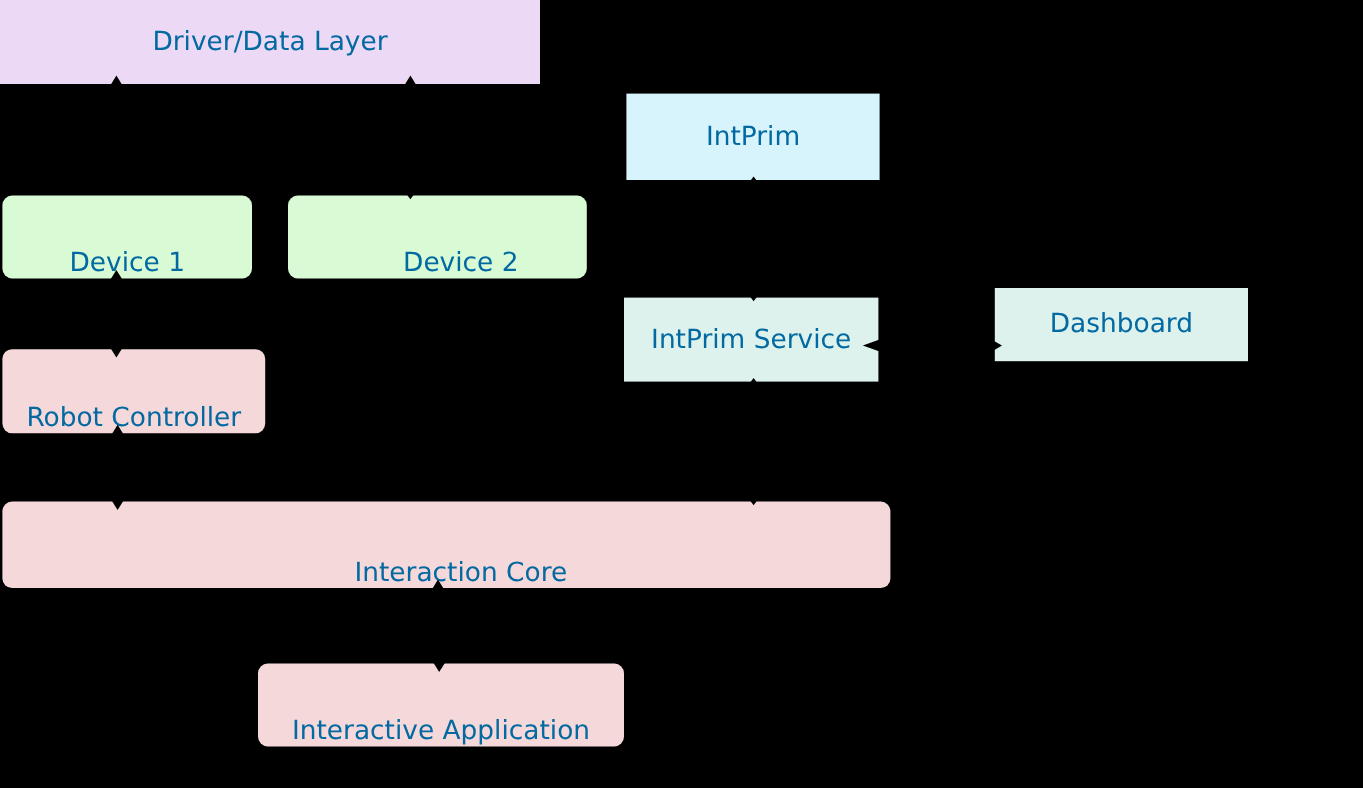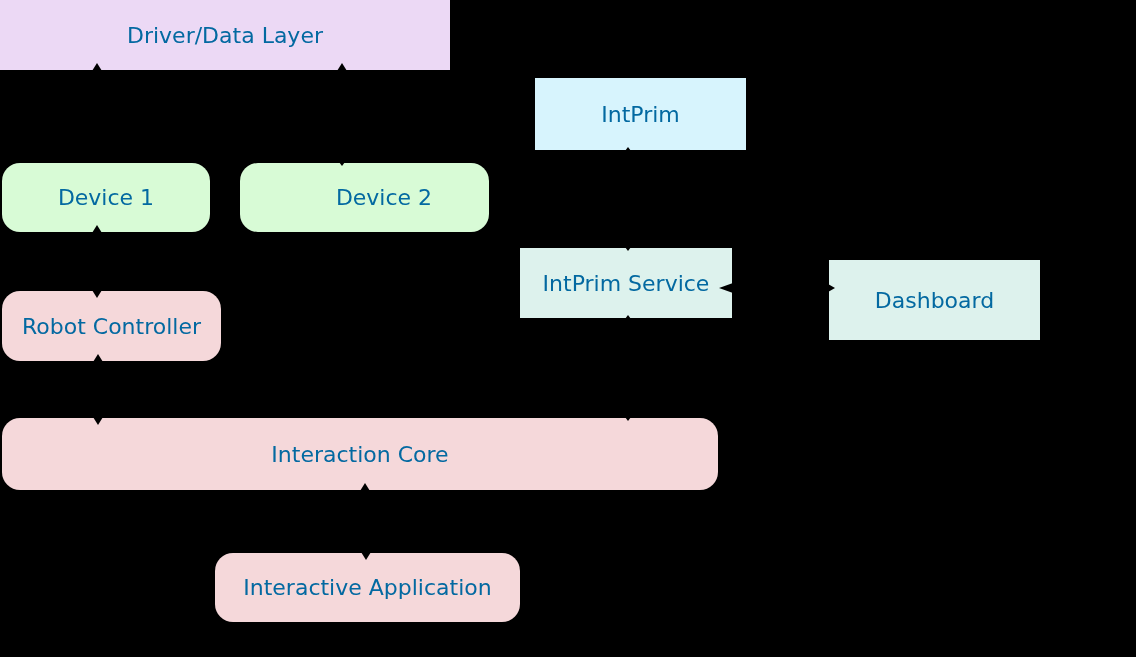--- a/index.html
+++ b/index.html
@@ -13,28 +13,28 @@
   }
   .node {
     position: absolute;
     display: flex;
     align-items: center;
     justify-content: center;
     font-size: 22px;
     color: #0369a1;
     white-space: nowrap;
   }
-  .rounded { border-radius: 18px; }
+  .rounded { border-radius: 8px; align-items: flex-end; }
 
   #n-driver    { left: 0px;   top: 0px;   width: 450px; height: 70px; }
   #n-intprim   { left: 522px; top: 78px;  width: 211px; height: 72px; }
   #n-device1   { left: 2px;   top: 163px; width: 208px; height: 69px; }
   #n-device2   { left: 240px; top: 163px; width: 210px; height: 69px; padding-left: 39px; }
   #n-service   { left: 520px; top: 248px; width: 212px; height: 70px; }
-  #n-dashboard { left: 829px; top: 260px; width: 211px; height: 80px; }
+  #n-dashboard { left: 829px; top: 240px; width: 211px; height: 61px; }
   #n-robot     { left: 2px;   top: 291px; width: 219px; height: 70px; }
   #n-core      { left: 2px;   top: 418px; width: 716px; height: 72px; }
   #n-app       { left: 215px; top: 553px; width: 305px; height: 69px; }
 
   .tip { position: absolute; width: 0; height: 0; }
   .tip-up-lg   { border-left:5px solid transparent; border-right:5px solid transparent; border-bottom:8px solid #000; }
   .tip-down-lg { border-left:5px solid transparent; border-right:5px solid transparent; border-top:8px solid #000; }
   .tip-up-sm   { border-left:3px solid transparent; border-right:3px solid transparent; border-bottom:4px solid #000; }
   .tip-down-sm { border-left:3px solid transparent; border-right:3px solid transparent; border-top:4px solid #000; }
   .tip-left    { border-top:5px solid transparent; border-bottom:5px solid transparent; border-right:14px solid #000; }
@@ -58,21 +58,21 @@
 </style>
 </head>
 <body>
 
 <div class="canvas" style="background: rgb(0, 0, 0);">
 
   <div class="node" id="n-driver" style="background: rgb(236, 217, 245);">
     <span>Driver/Data Layer</span>
   </div>
 
-  <div class="node" id="n-intprim" style="background: rgb(215, 244, 253); margin-left: 13px;">
+  <div class="node" id="n-intprim" style="background: rgb(215, 244, 253);">
     <span>IntPrim</span>
   </div>
 
   <div class="node rounded" id="n-device1" style="background: rgb(216, 251, 214);">
     <span>Device 1</span>
   </div>
 
   <div class="node rounded" id="n-device2" style="background: rgb(216, 251, 214);">
     <span>Device 2</span>
   </div>
@@ -82,21 +82,21 @@
   </div>
 
   <div class="node" id="n-dashboard" style="background: rgb(221, 242, 237);">
     <span>Dashboard</span>
   </div>
 
   <div class="node rounded" id="n-robot" style="background: rgb(245, 216, 218);">
     <span>Robot Controller</span>
   </div>
 
-  <div class="node rounded" id="n-core" style="background: rgb(245, 216, 218);">
+  <div class="node rounded" id="n-core" style="background: rgb(245, 216, 218); padding-left: 24px;">
     <span>Interaction Core</span>
   </div>
 
   <div class="node rounded" id="n-app" style="background: rgb(245, 216, 218);">
     <span>Interactive Application</span>
   </div>
 
   <div class="tip tip-up-lg" id="t1"></div>
   <div class="tip tip-up-lg" id="t2"></div>
   <div class="tip tip-down-sm" id="t3"></div>

